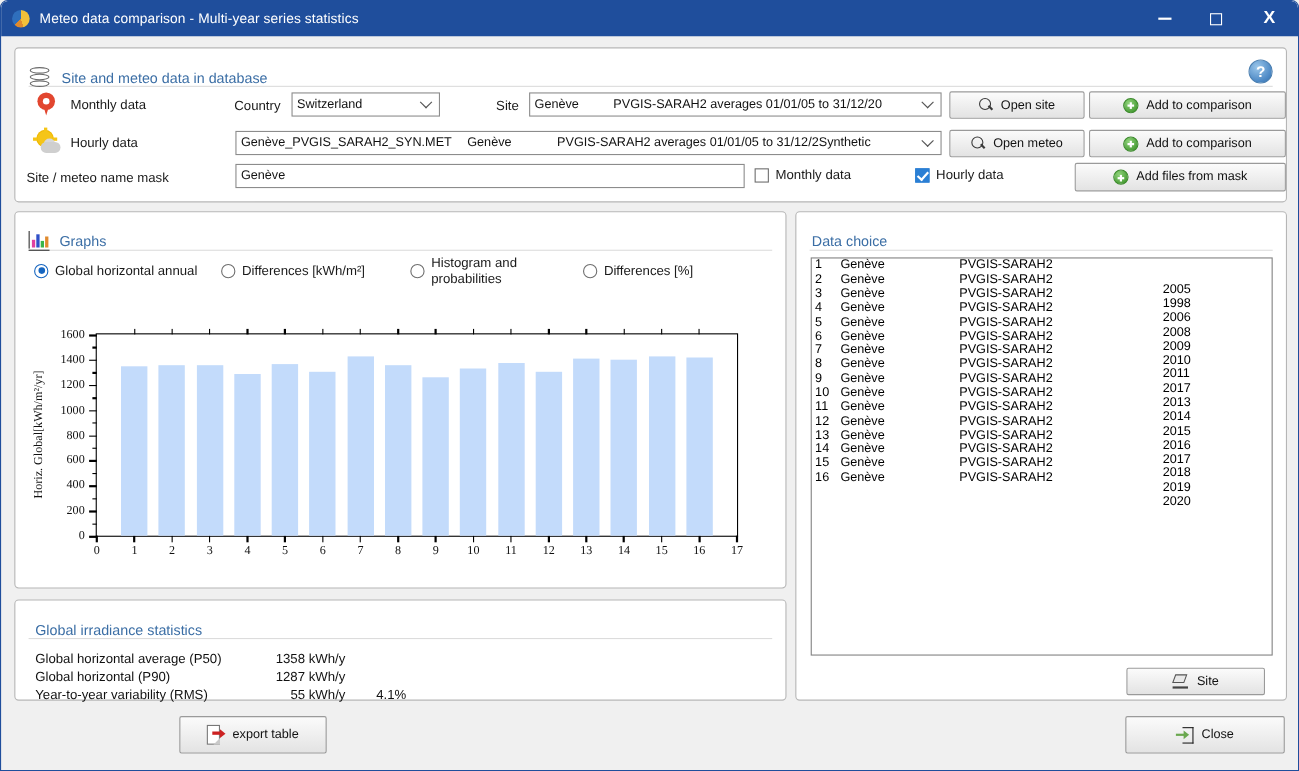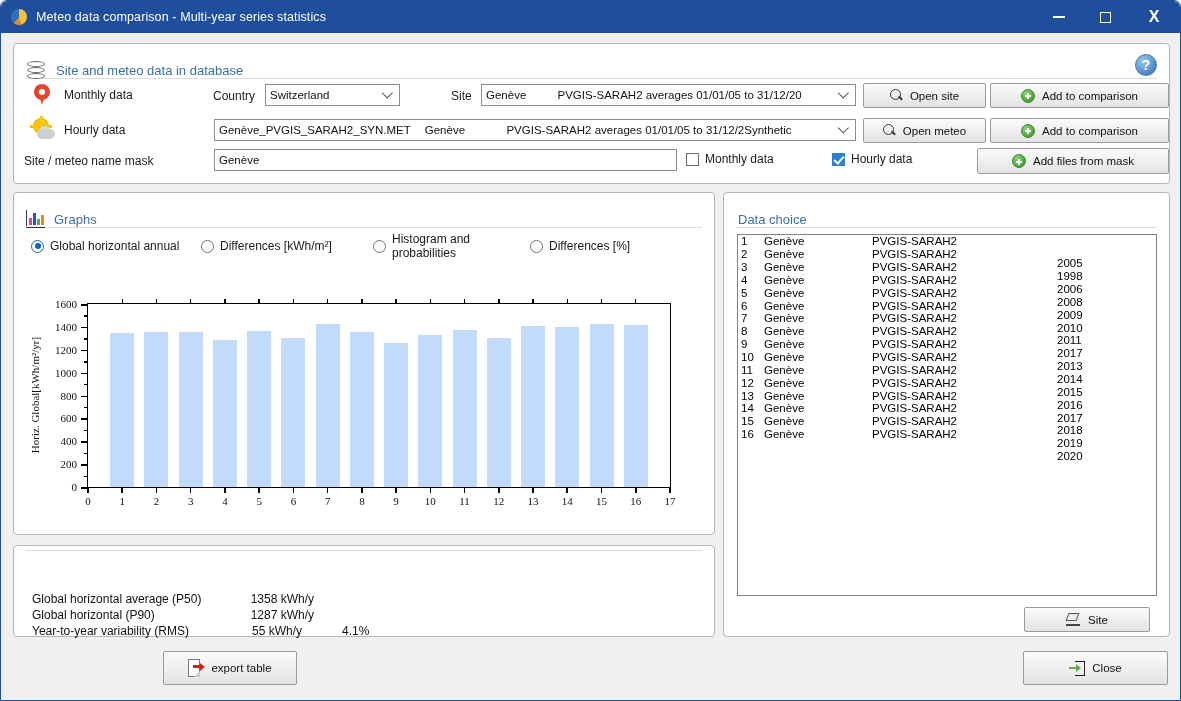--- a/index.html
+++ b/index.html
@@ -434,35 +434,38 @@
       <div class="bar" style="left: 330.371px; width: 23.9647px; height: 152.119px; background: rgb(195, 219, 251);"></div>
       <div class="bar" style="left: 364.606px; width: 23.9647px; height: 157.266px; background: rgb(195, 219, 251);"></div>
       <div class="bar" style="left: 398.841px; width: 23.9647px; height: 149.259px; background: rgb(195, 219, 251);"></div>
       <div class="bar" style="left: 433.076px; width: 23.9647px; height: 160.697px; background: rgb(195, 219, 251);"></div>
       <div class="bar" style="left: 467.312px; width: 23.9647px; height: 159.553px; background: rgb(195, 219, 251);"></div>
       <div class="bar" style="left: 501.547px; width: 23.9647px; height: 162.984px; background: rgb(195, 219, 251);"></div>
       <div class="bar" style="left: 535.782px; width: 23.9647px; height: 161.841px; background: rgb(195, 219, 251);"></div>
     </div>
 
   <div class="group" id="panel-stats">
+    <div class="group-hdr" style="padding-left:18px">
+      <span class="group-title" style="margin-left:0">Global irradiance statistics</span>
+    </div>
     <div class="group-rule"></div>
     <div id="stats-rows">
         <div class="stat-row" style="left: 18px; top: 46px; width: 400px;">
           <span class="stat-name">Global horizontal average (P50)</span>
           <span class="stat-val" style="left: 190px;">1358 kWh/y</span>
           <span class="stat-pct" style="left: 310px;"></span>
         </div>
         <div class="stat-row" style="left: 18px; top: 62px; width: 400px;">
           <span class="stat-name">Global horizontal (P90)</span>
           <span class="stat-val" style="left: 190px;">1287 kWh/y</span>
           <span class="stat-pct" style="left: 310px;"></span>
         </div>
         <div class="stat-row" style="left: 18px; top: 78px; width: 400px;">
           <span class="stat-name">Year-to-year variability (RMS)</span>
-          <span class="stat-val" style="left: 178px;">55 kWh/y</span>
+          <span class="stat-val" style="left: 190px;">55 kWh/y</span>
           <span class="stat-pct" style="left: 310px; text-align: right;">4.1%</span>
         </div>
       </div>
   </div>
 
   <div class="group" id="panel-data">
     <div class="group-hdr" style="padding-left:14px">
       <span class="group-title" style="margin-left:0">Data choice</span>
     </div>
     <div class="group-rule"></div>

